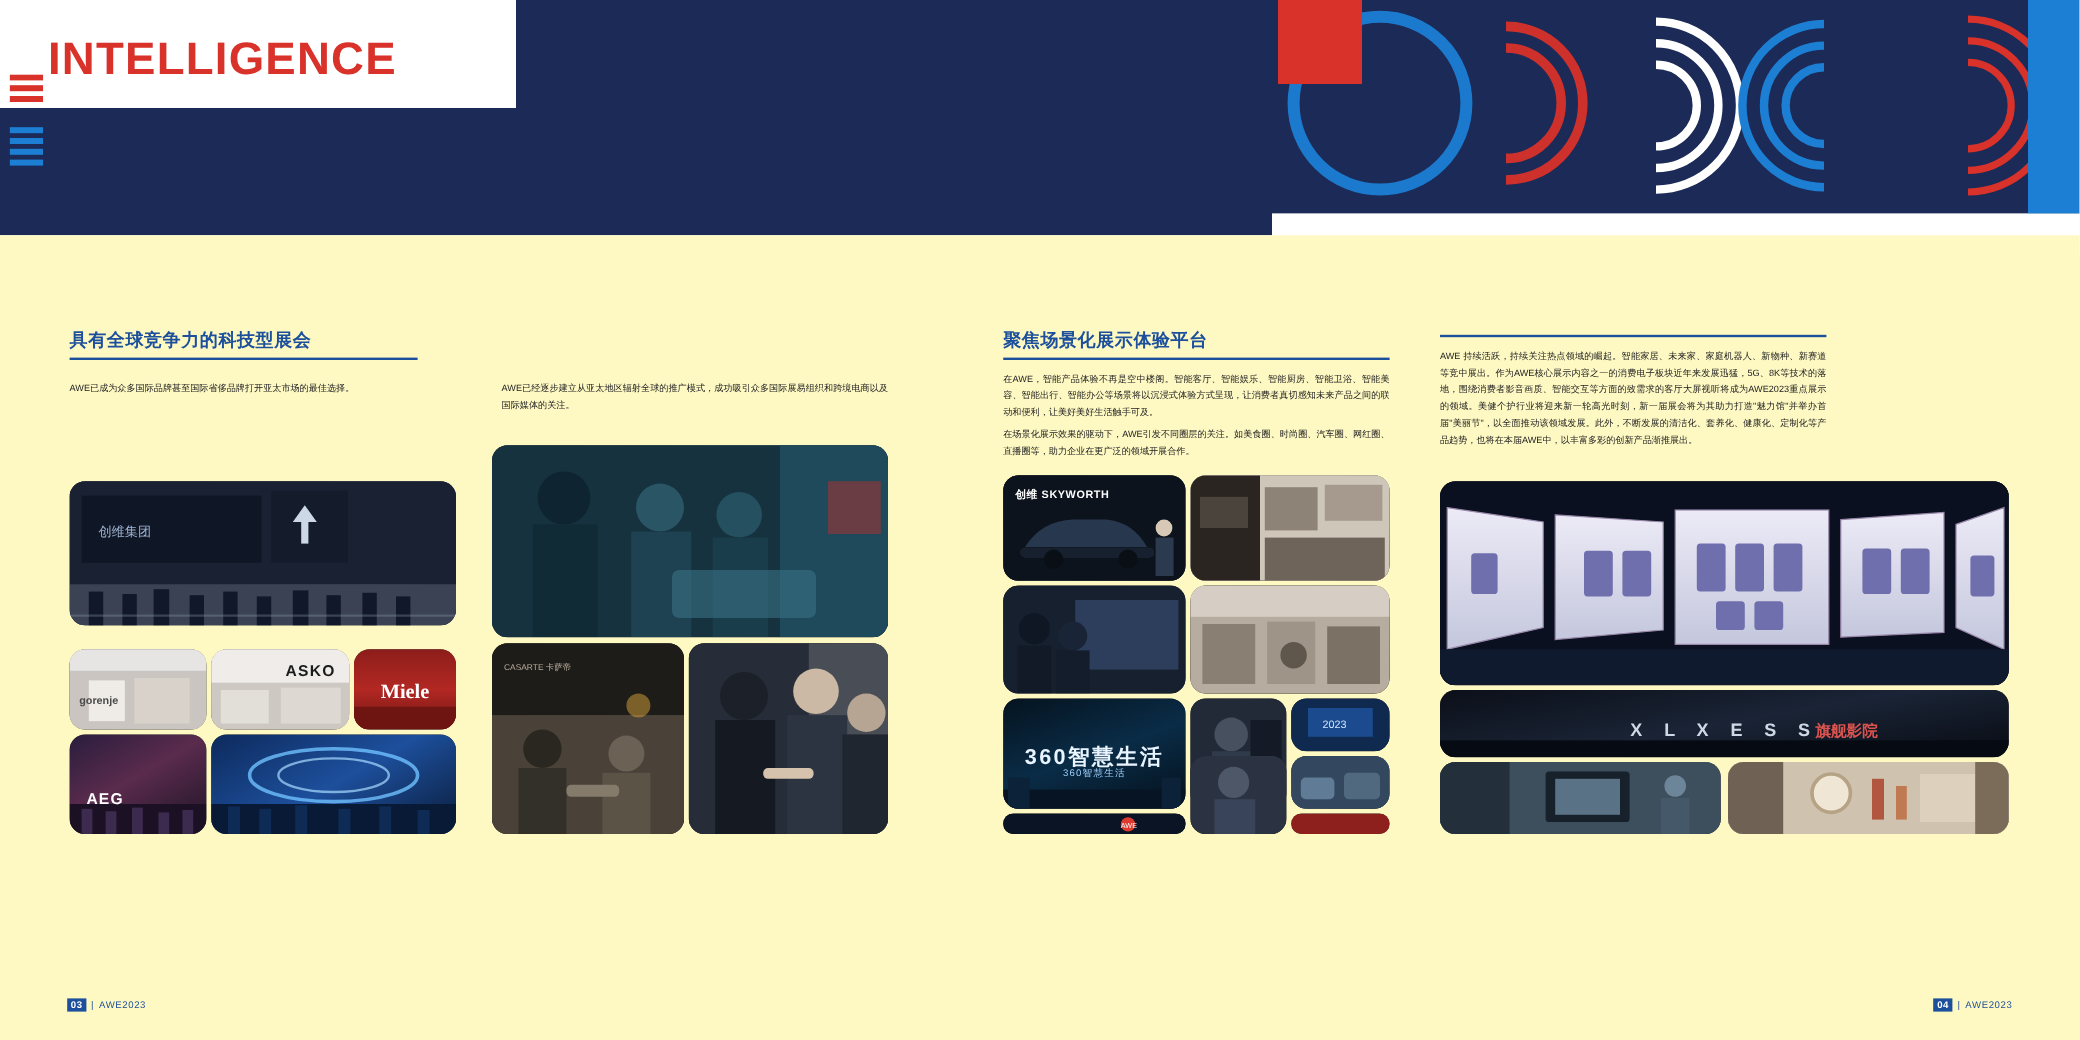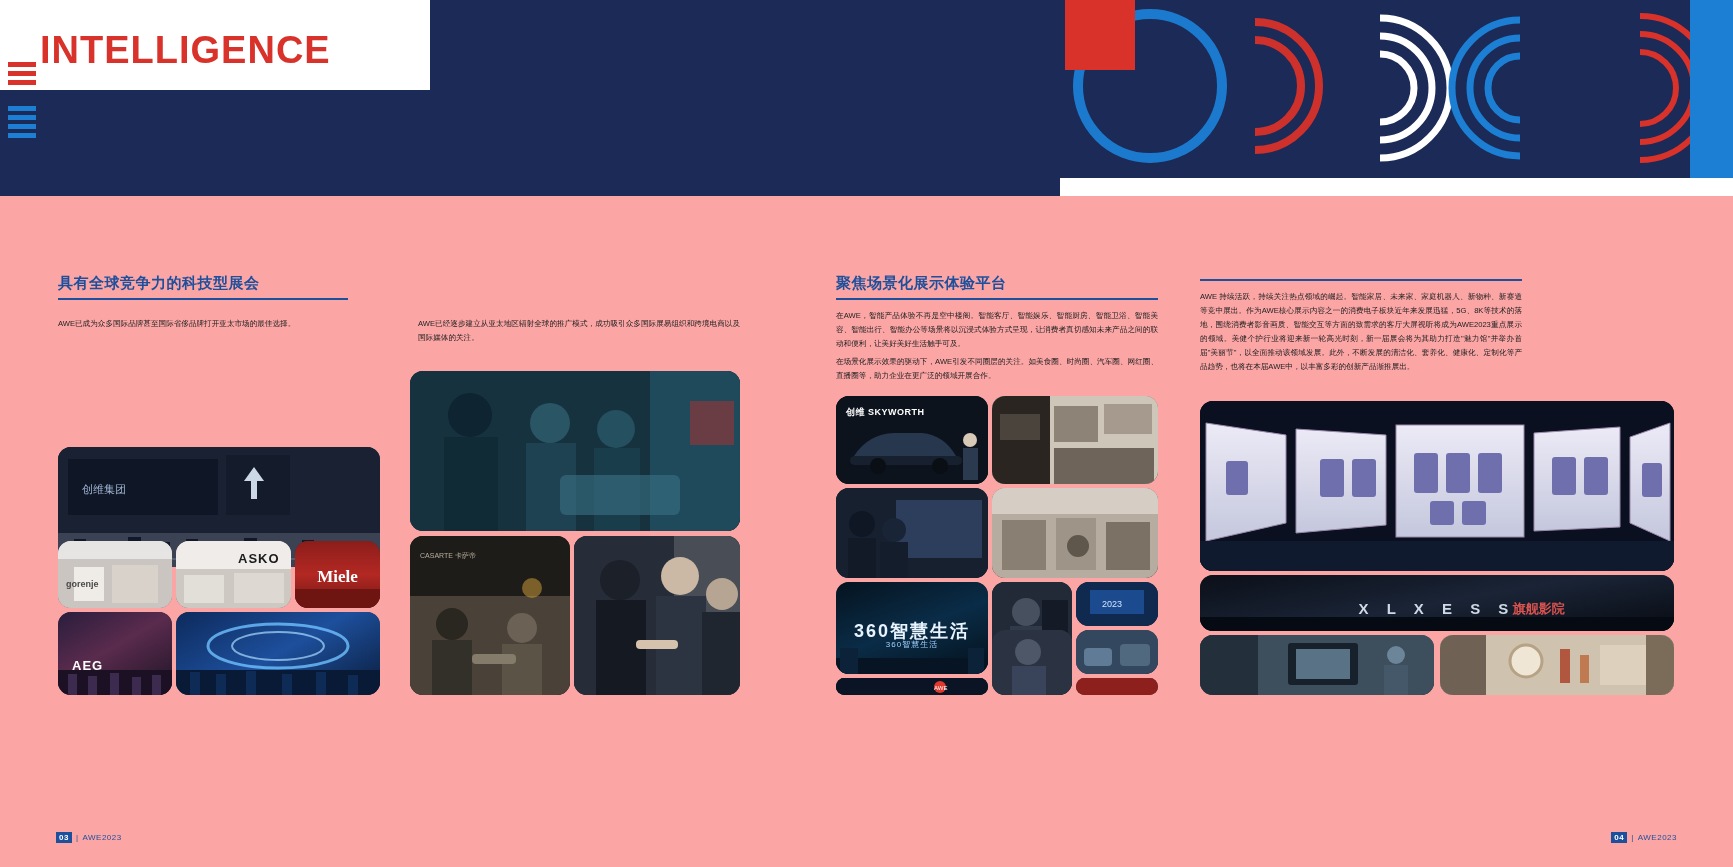--- a/index.html
+++ b/index.html
@@ -7,21 +7,21 @@
     width: 1733px;
     height: 867px;
     background: #ffffff;
     font-family: "Liberation Sans", sans-serif;
     overflow: hidden;
   }
   .page {
     position: relative;
     width: 1733px;
     height: 867px;
-    background: #fca5a5;
+    background: #fef9c3;
   }
 
   
   .banner {
     position: absolute;
     left: 0; top: 0;
     width: 1733px;
     height: 196px;
     overflow: hidden;
     background: #ffffff;
@@ -272,21 +272,21 @@
     <div class="col-underline"></div>
     <div class="body-text">在AWE，智能产品体验不再是空中楼阁。智能客厅、智能娱乐、智能厨房、智能卫浴、智能美容、智能出行、智能办公等场景将以沉浸式体验方式呈现，让消费者真切感知未来产品之间的联动和便利，让美好美好生活触手可及。</div>
     <div class="body-text" style="margin-top:4px;">在场景化展示效果的驱动下，AWE引发不同圈层的关注。如美食圈、时尚圈、汽车圈、网红圈、直播圈等，助力企业在更广泛的领域开展合作。</div>
   </div>
 
   <div class="sec-c">
     <div class="col-underline"></div>
     <div class="body-text">AWE 持续活跃，持续关注热点领域的崛起。智能家居、未来家、家庭机器人、新物种、新赛道等竞中展出。作为AWE核心展示内容之一的消费电子板块近年来发展迅猛，5G、8K等技术的落地，围绕消费者影音画质、智能交互等方面的致需求的客厅大屏视听将成为AWE2023重点展示的领域。美健个护行业将迎来新一轮高光时刻，新一届展会将为其助力打造"魅力馆"并举办首届"美丽节"，以全面推动该领域发展。此外，不断发展的清洁化、套养化、健康化、定制化等产品趋势，也将在本届AWE中，以丰富多彩的创新产品渐推展出。</div>
   </div>
 
-  <div class="ph" style="left:58px; top:401px; width:322px; height:120px;margin-top:46px;">
+  <div class="ph" style="left:58px; top:401px; width:322px; height:120px;">
     <div class="ph-inner g-expo">
       <svg width="322" height="135" viewBox="0 0 322 135">
         <rect x="0" y="0" width="322" height="86" fill="#1a2133"></rect>
         <rect x="0" y="86" width="322" height="49" fill="#3a4254"></rect>
         <rect x="10" y="12" width="150" height="56" fill="#0f1726"></rect>
         <text x="24" y="46" fill="#9fb3d0" font-size="11" font-family="Liberation Sans">创维集团</text>
         <rect x="168" y="8" width="64" height="60" fill="#141c2c"></rect>
         <polygon points="196,20 206,34 186,34" fill="#cdd8e6"></polygon>
         <rect x="193" y="34" width="6" height="18" fill="#cdd8e6"></rect>
         <g fill="#11182a">

